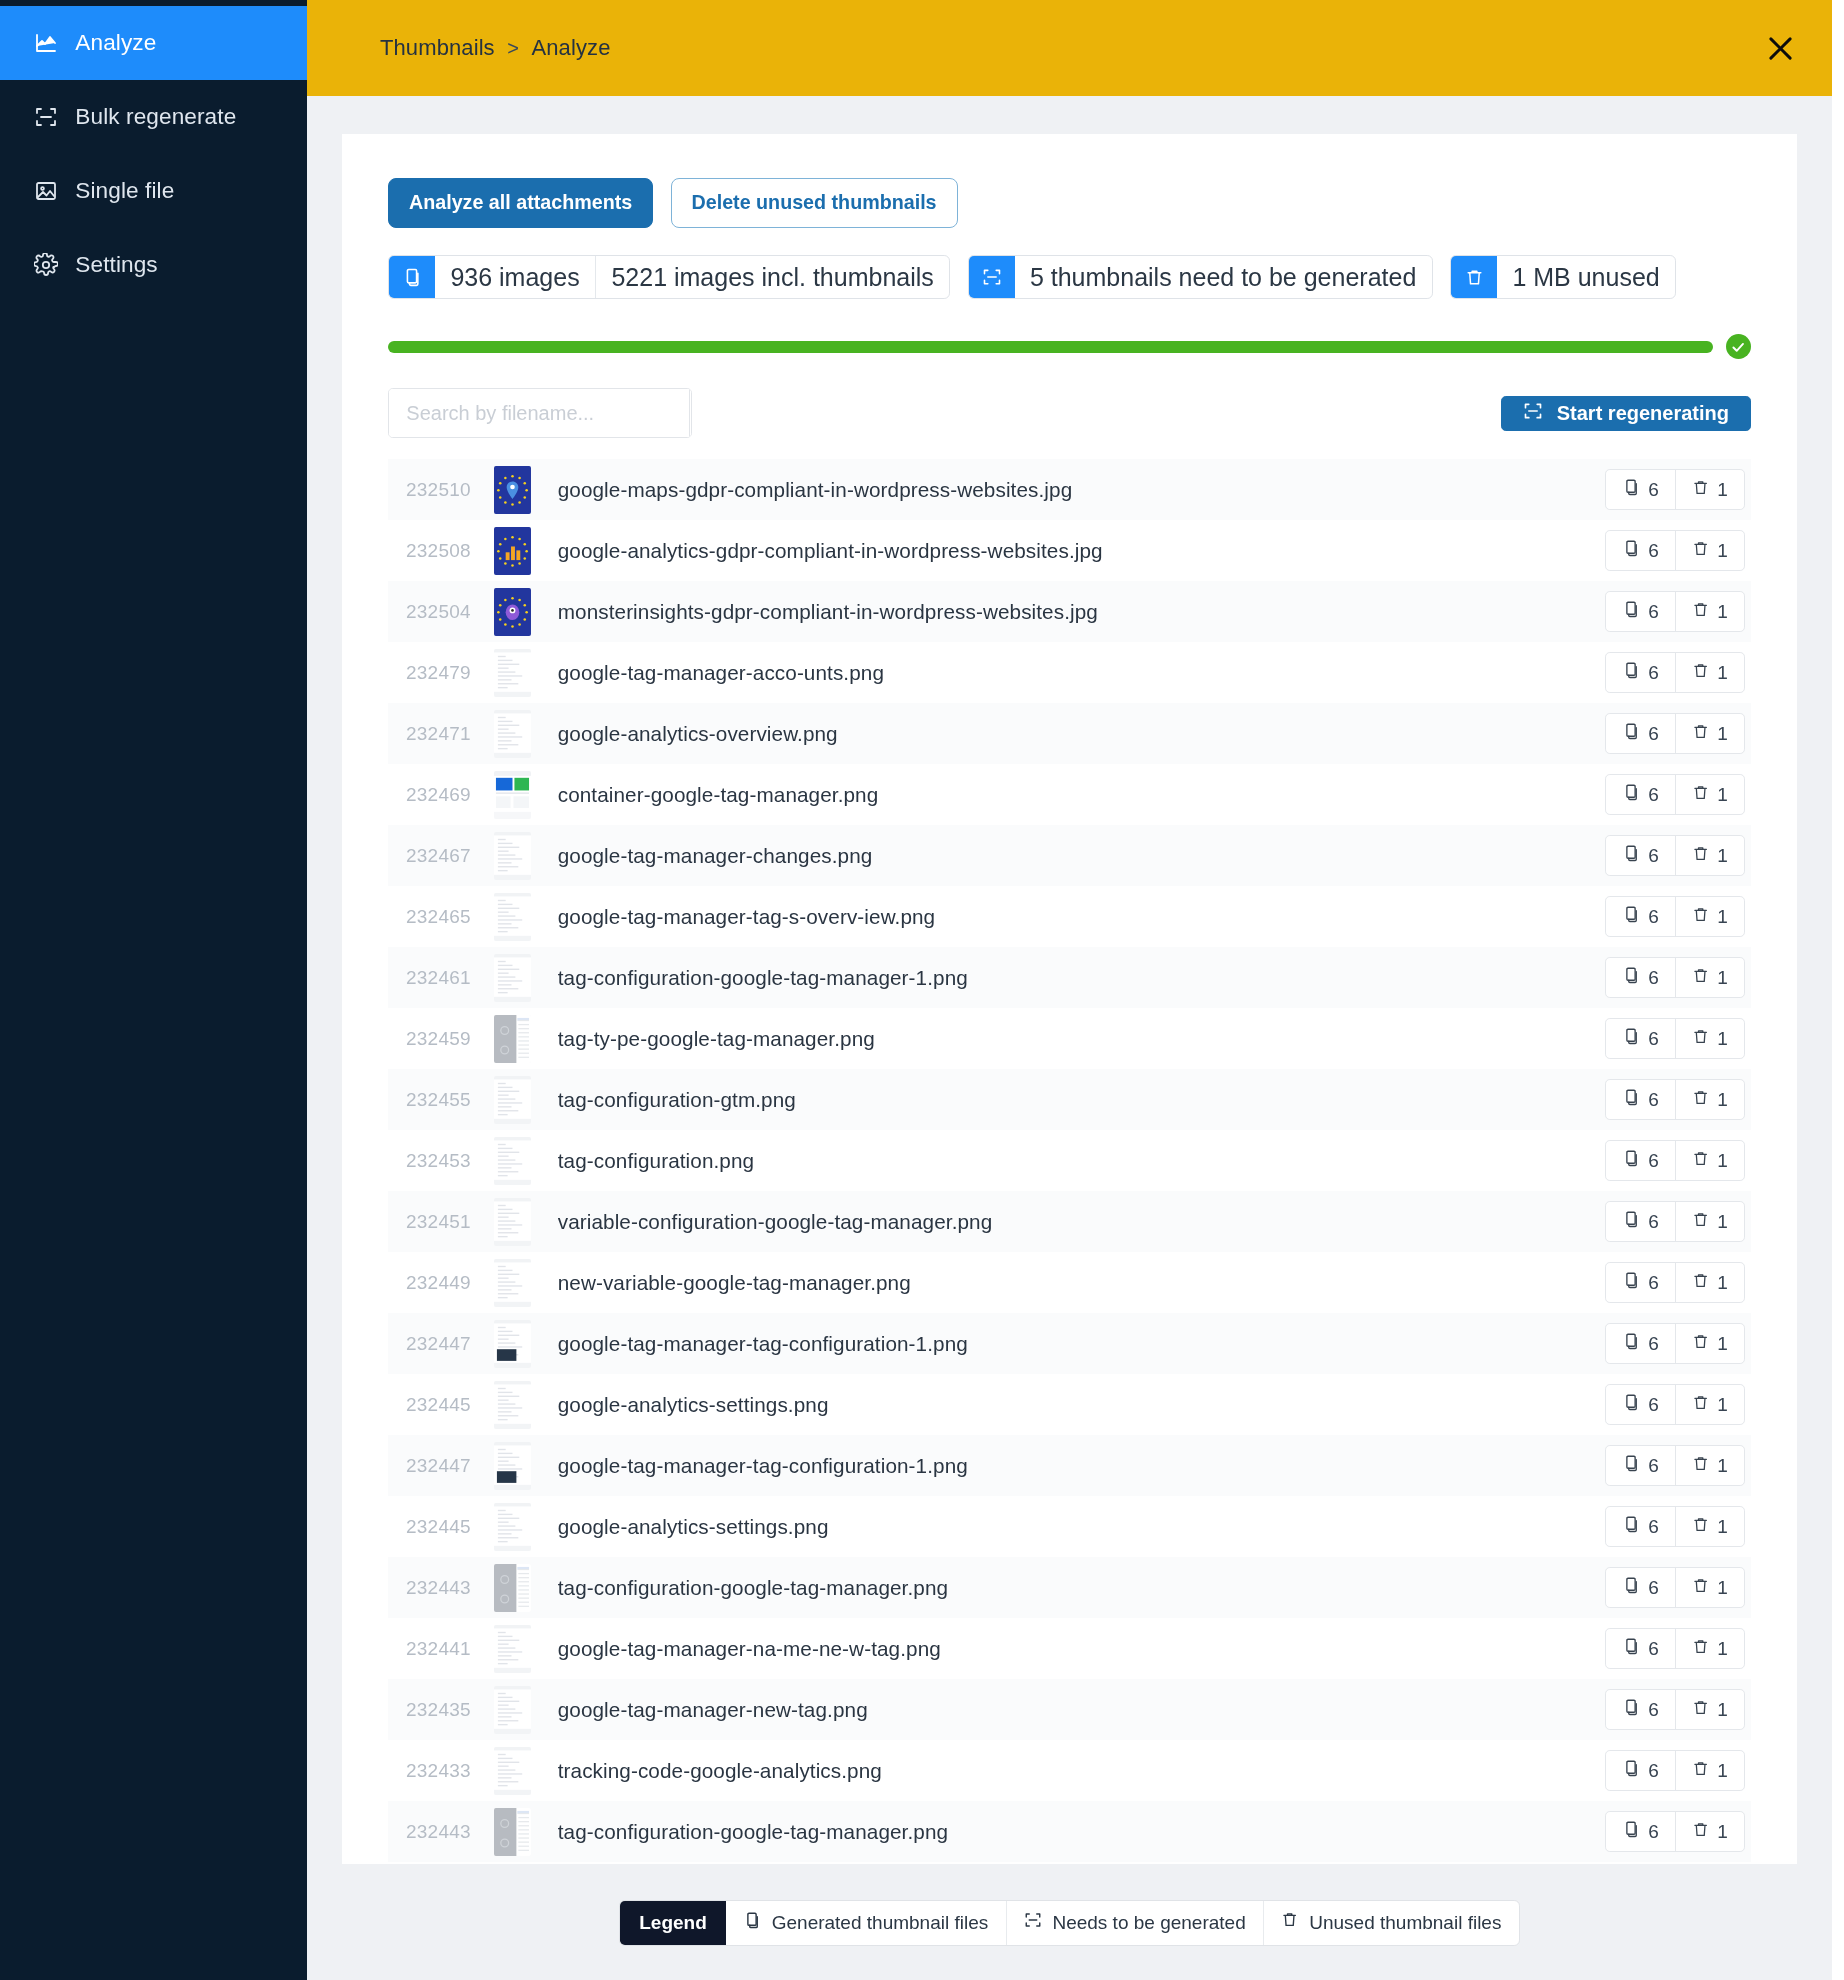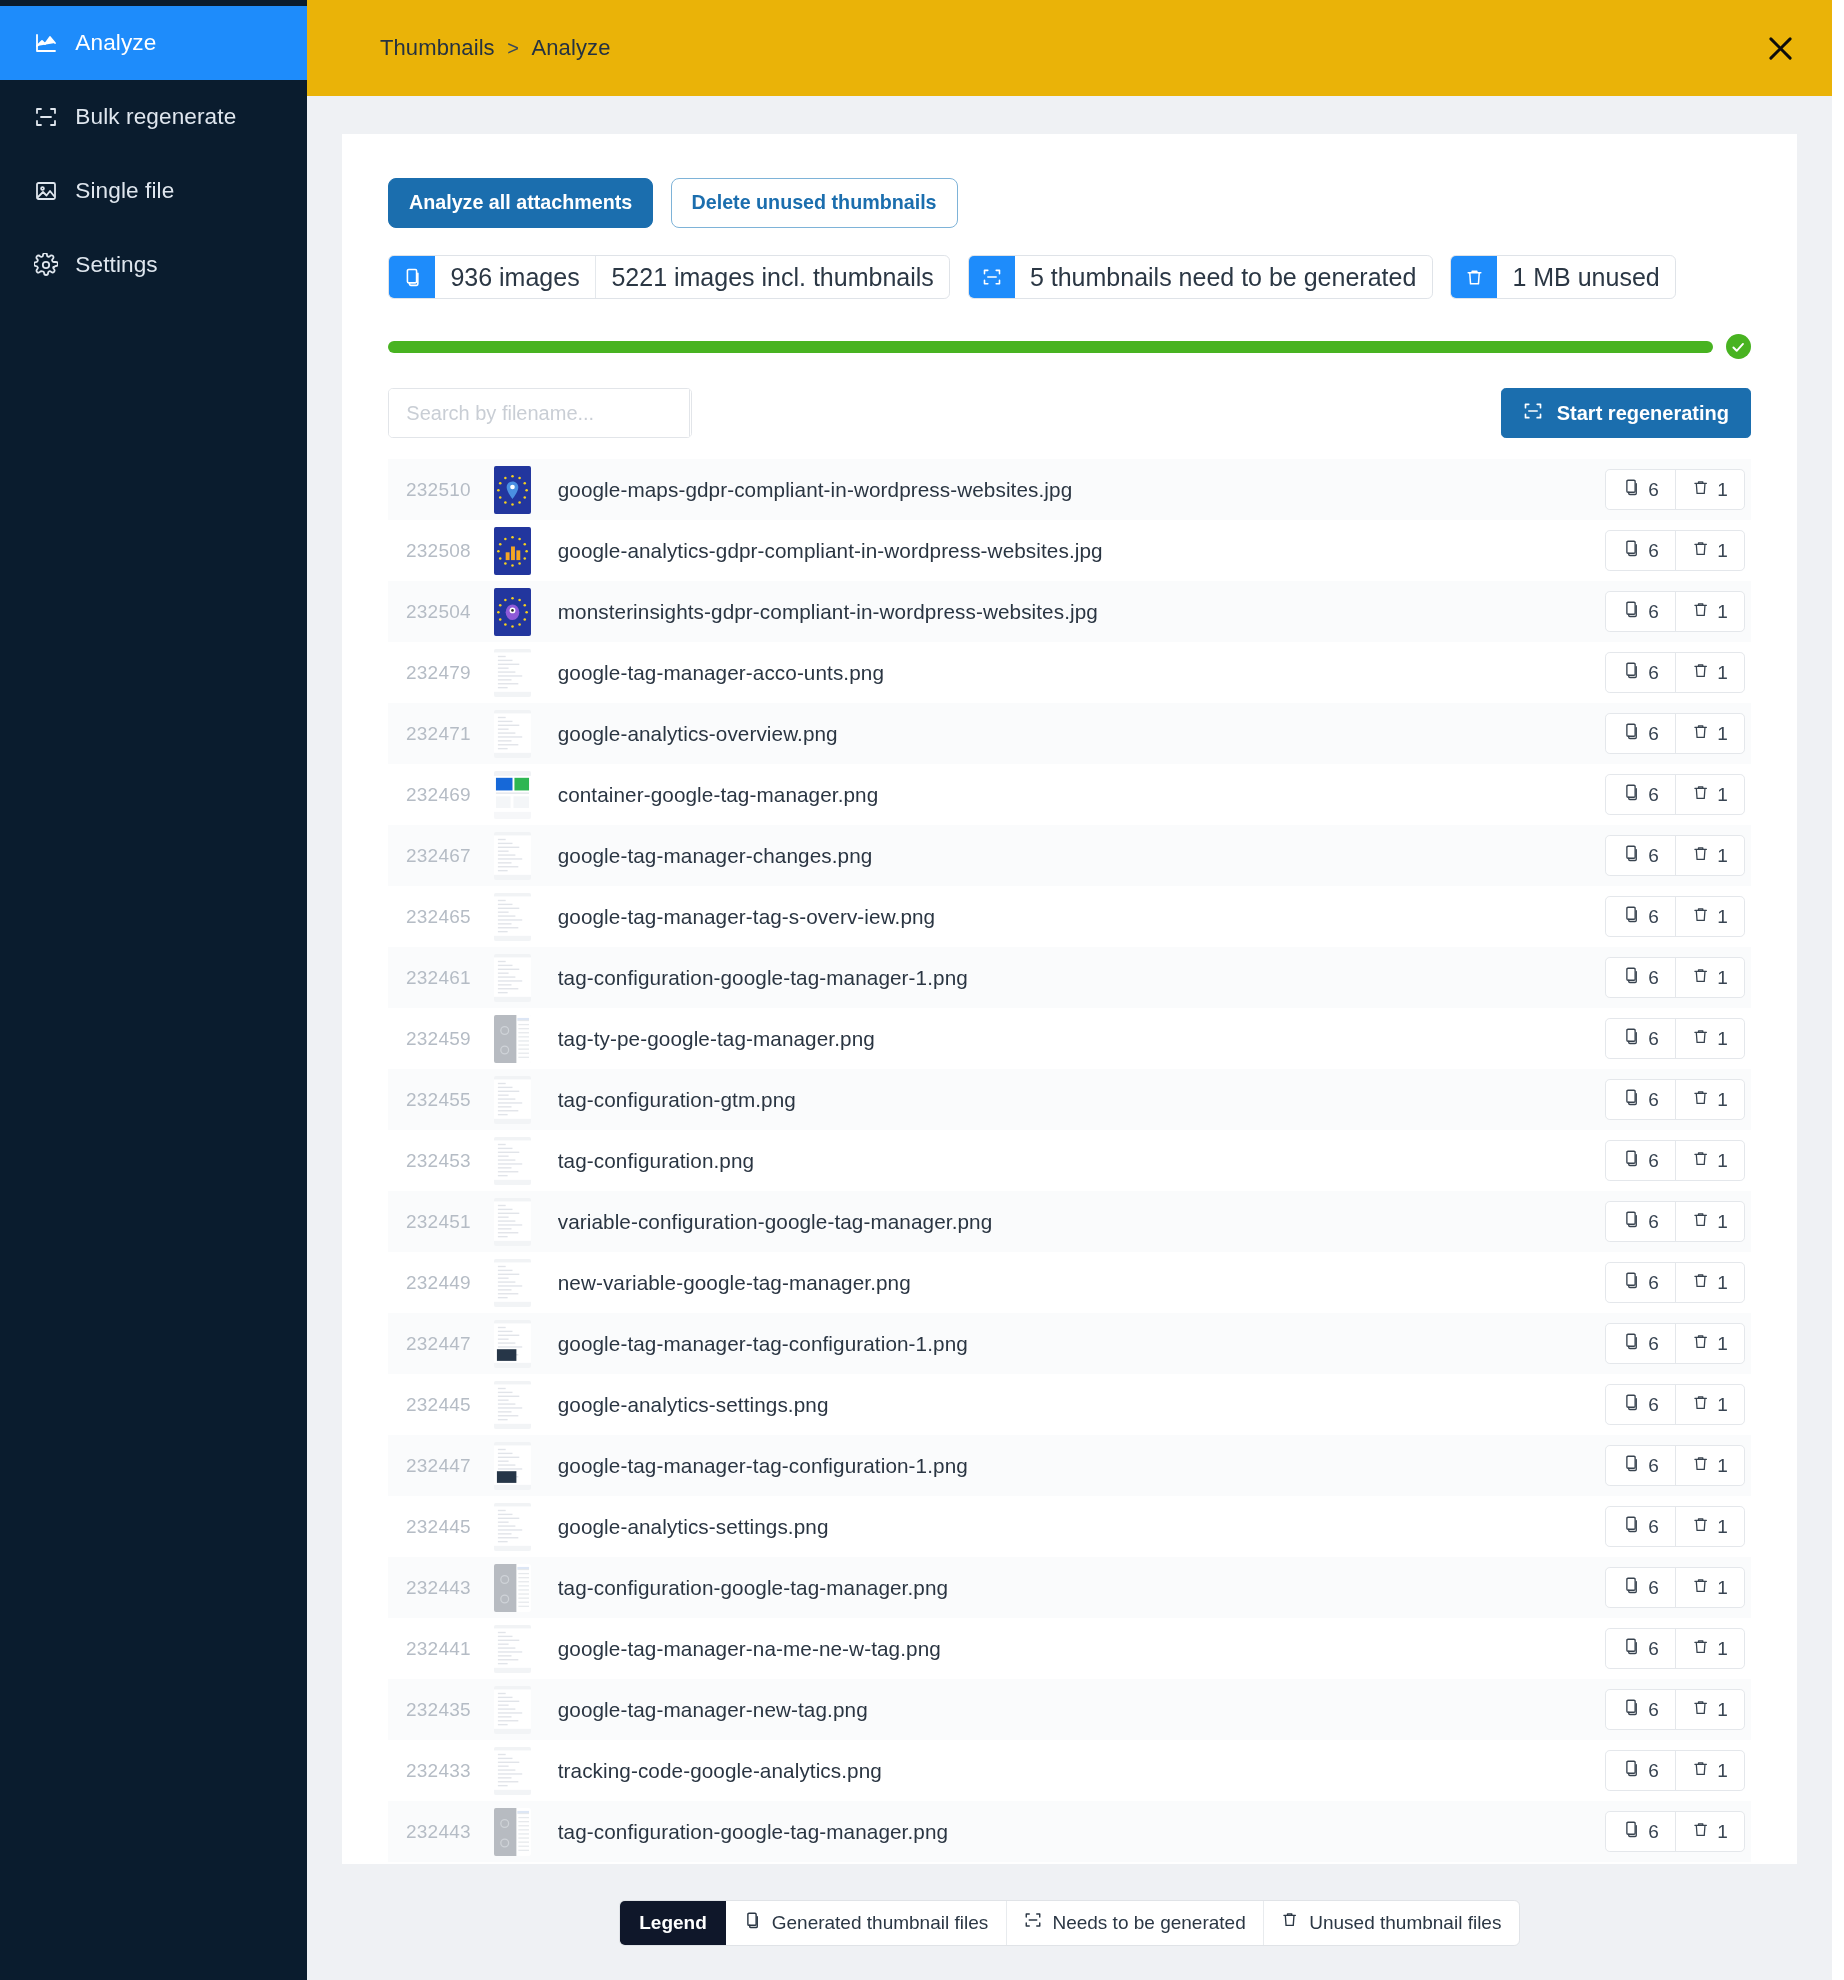--- a/index.html
+++ b/index.html
@@ -187,20 +187,21 @@
     background: #48b321;
     display: flex;
     align-items: center;
     justify-content: center;
     flex: 0 0 25px;
   }
 
   
   .searchrow {
     display: flex;
+    align-items: center;
     margin-bottom: 21px;
   }
   .searchbox {
     display: flex;
     align-items: stretch;
     border: 1px solid #e2e5e9;
     border-radius: 4.8px;
     height: 50px;
     width: 304px;
     overflow: hidden;

